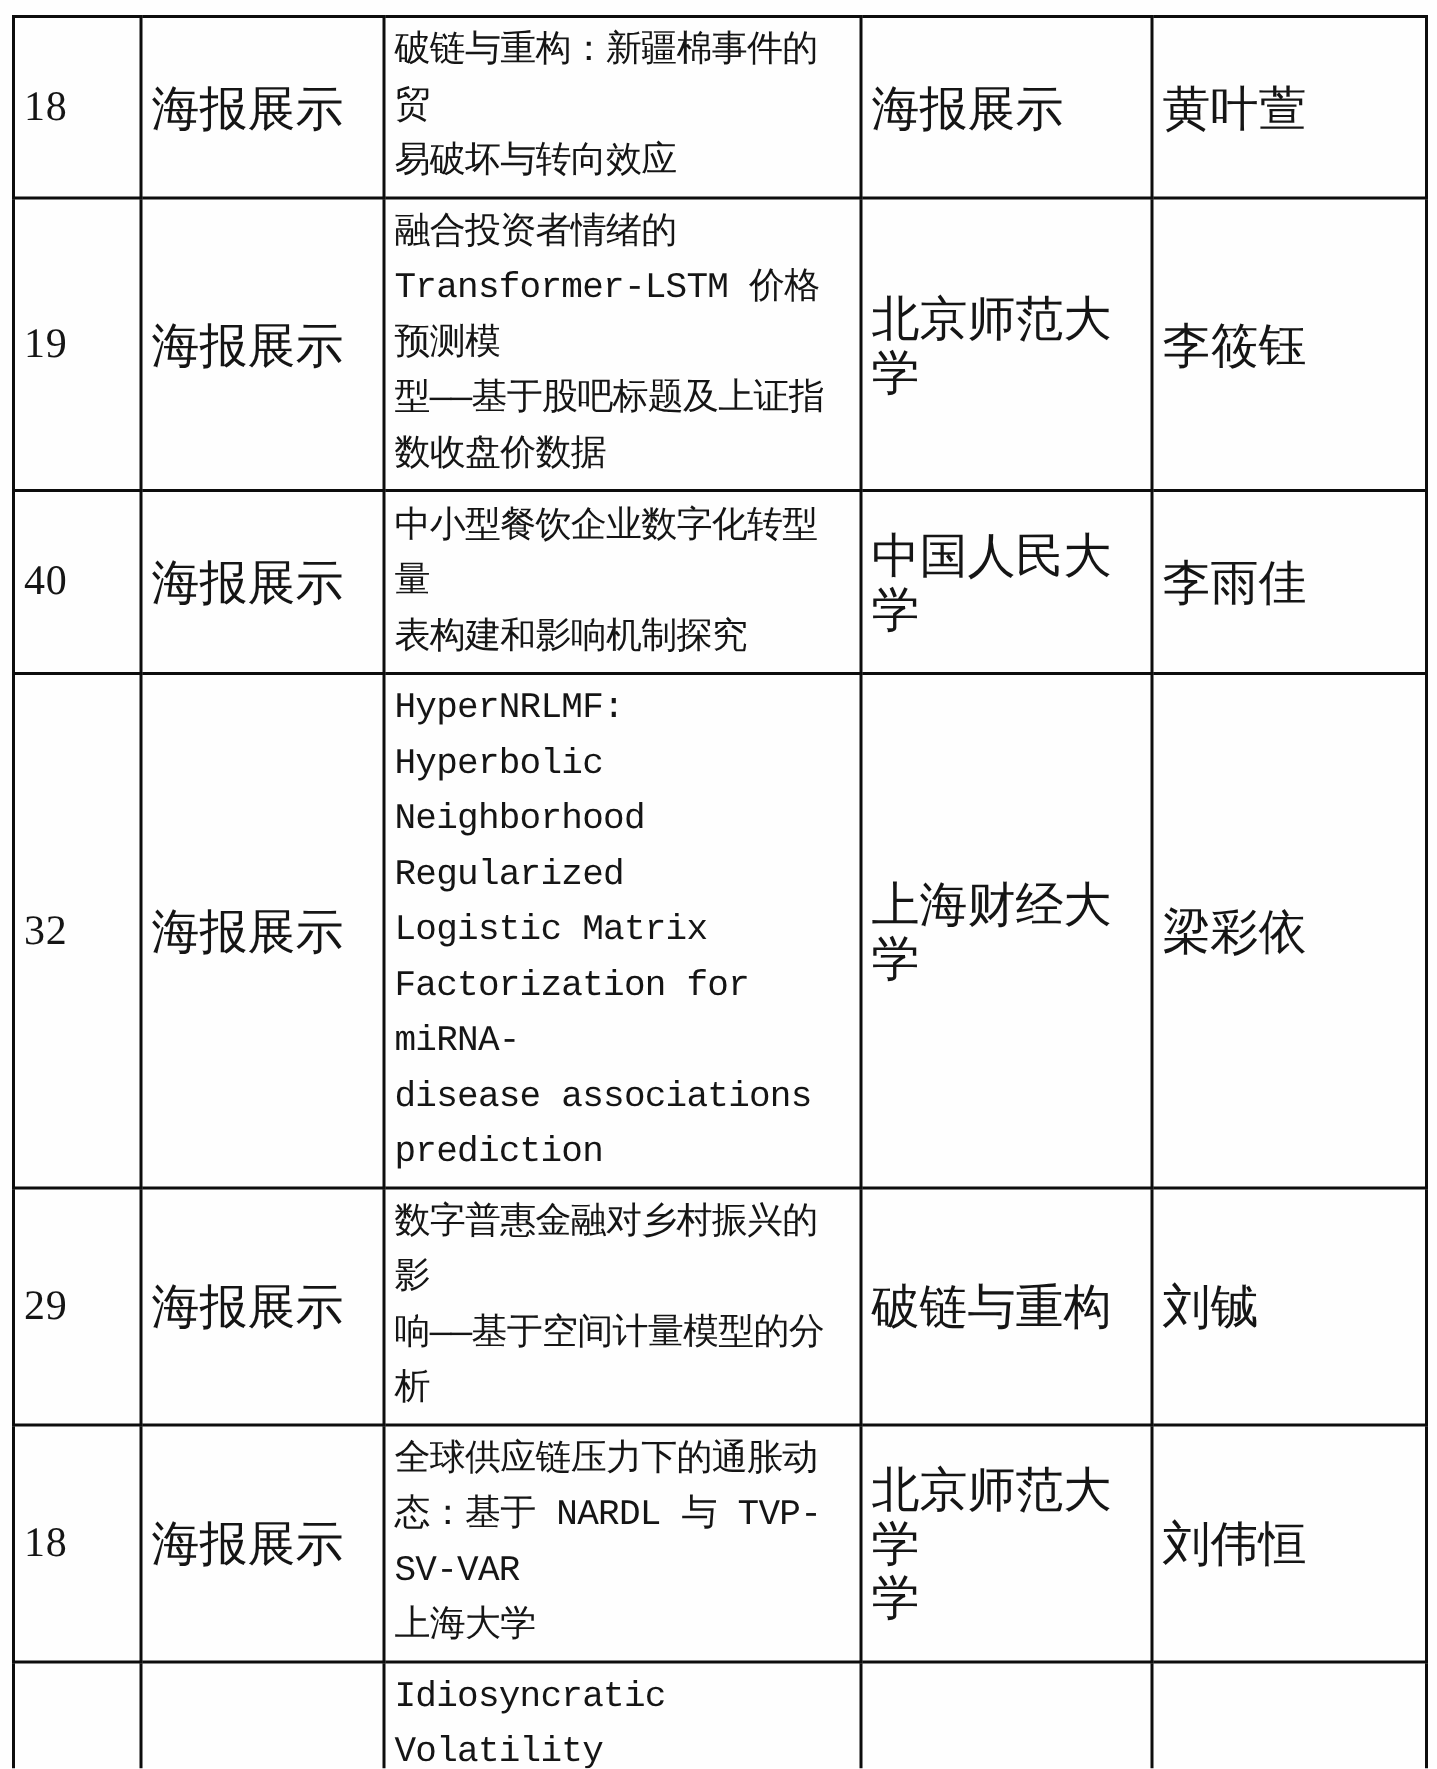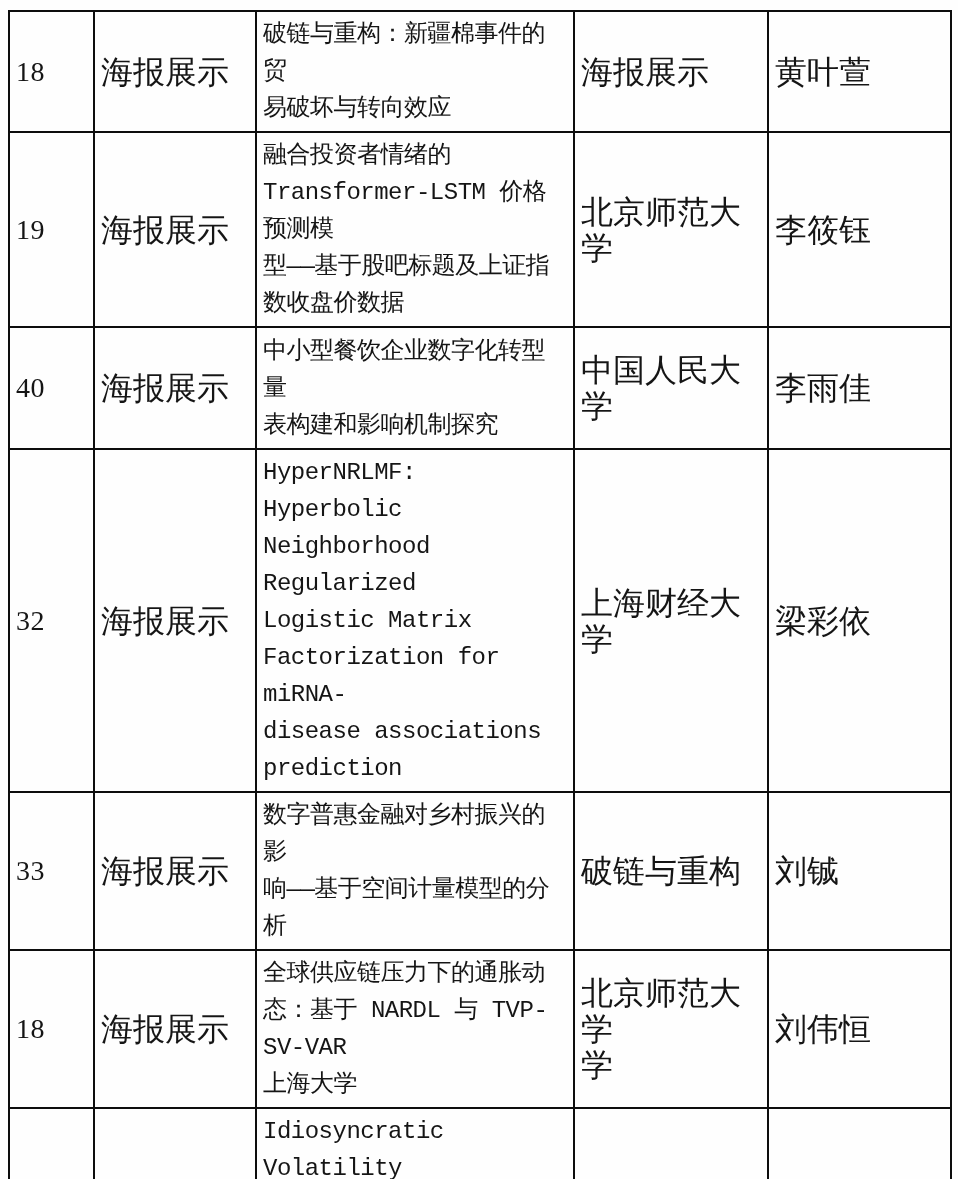--- a/index.html
+++ b/index.html
@@ -109,21 +109,21 @@
         <td class="c-title">HyperNRLMF: Hyperbolic
 Neighborhood Regularized
 Logistic Matrix
 Factorization for miRNA-
 disease associations
 prediction</td>
         <td class="c-inst">上海财经大学</td>
         <td class="c-name">梁彩依</td>
       </tr>
       <tr>
-        <td class="c-no">33</td>
+        <td class="c-no">29</td>
         <td class="c-type">海报展示</td>
         <td class="c-title">数字普惠金融对乡村振兴的影
 响——基于空间计量模型的分
 析</td>
         <td class="c-inst">破链与重构</td>
         <td class="c-name">刘铖</td>
       </tr>
       <tr>
         <td class="c-no">18</td>
         <td class="c-type">海报展示</td>

